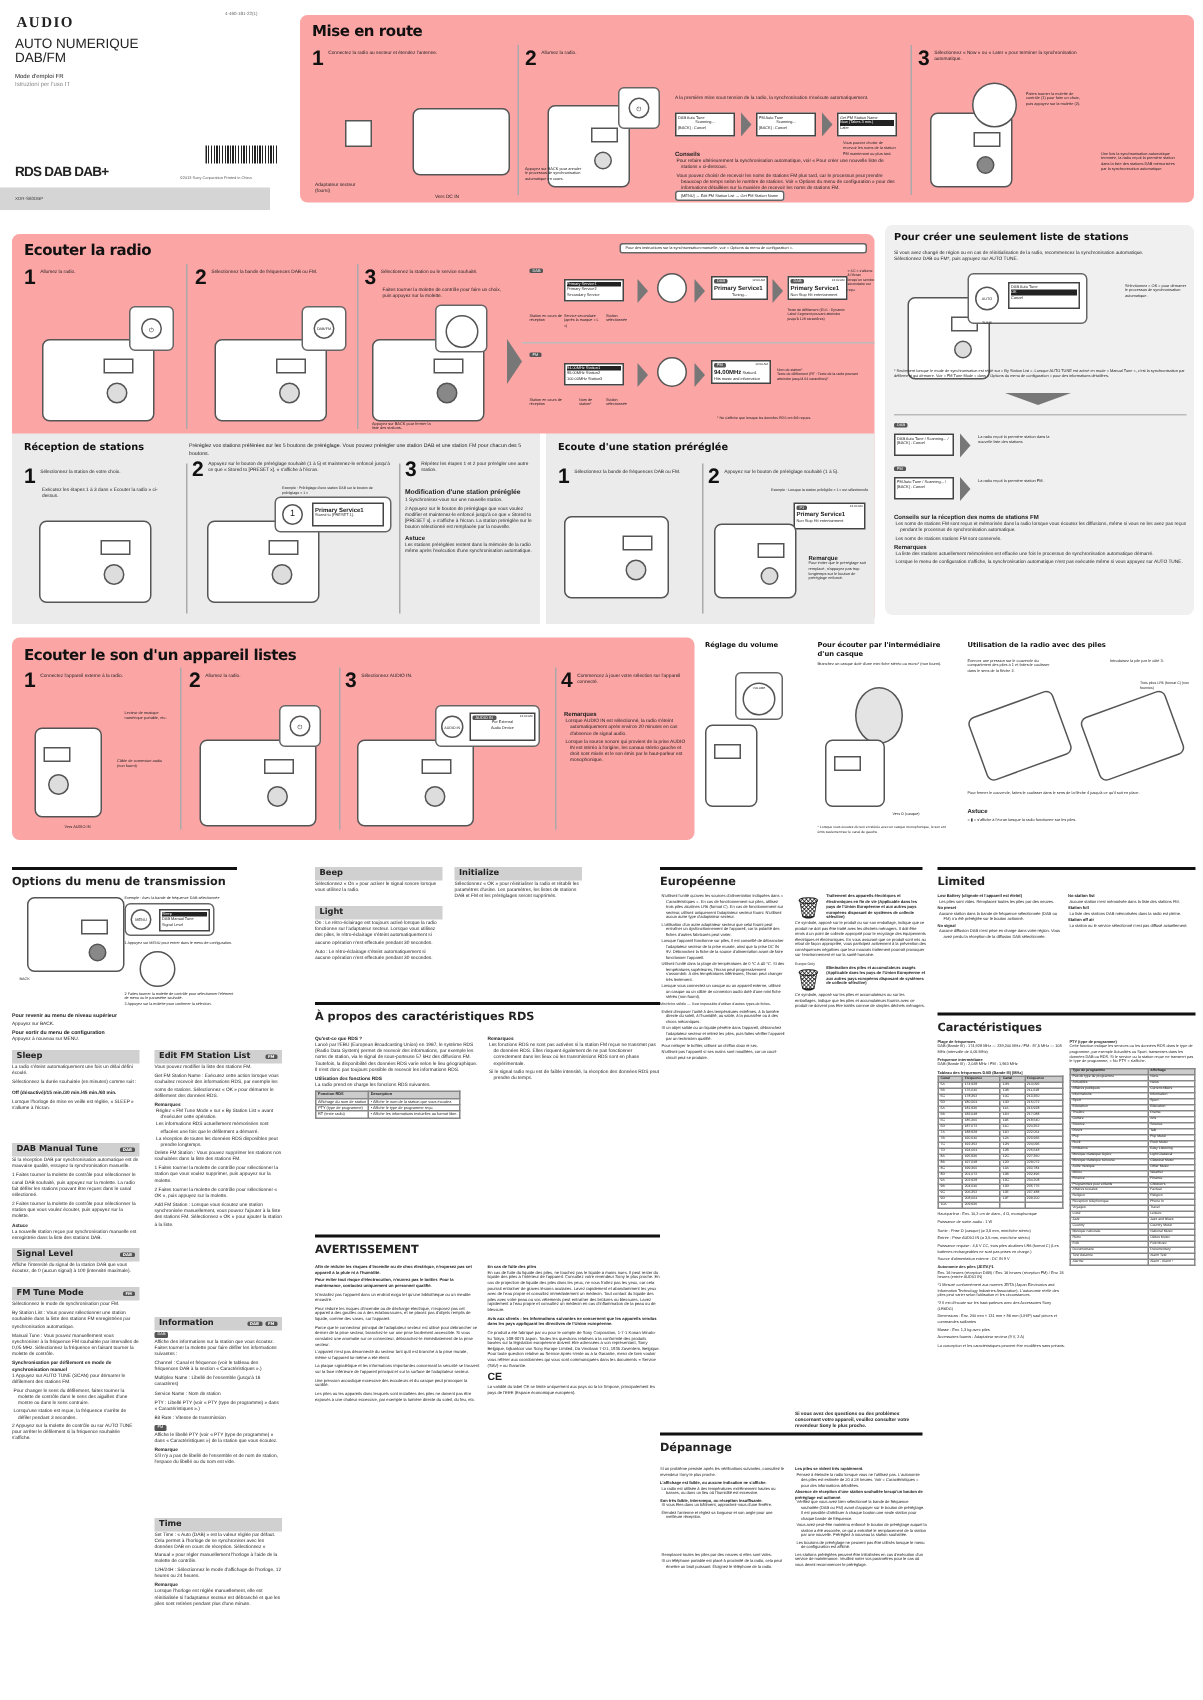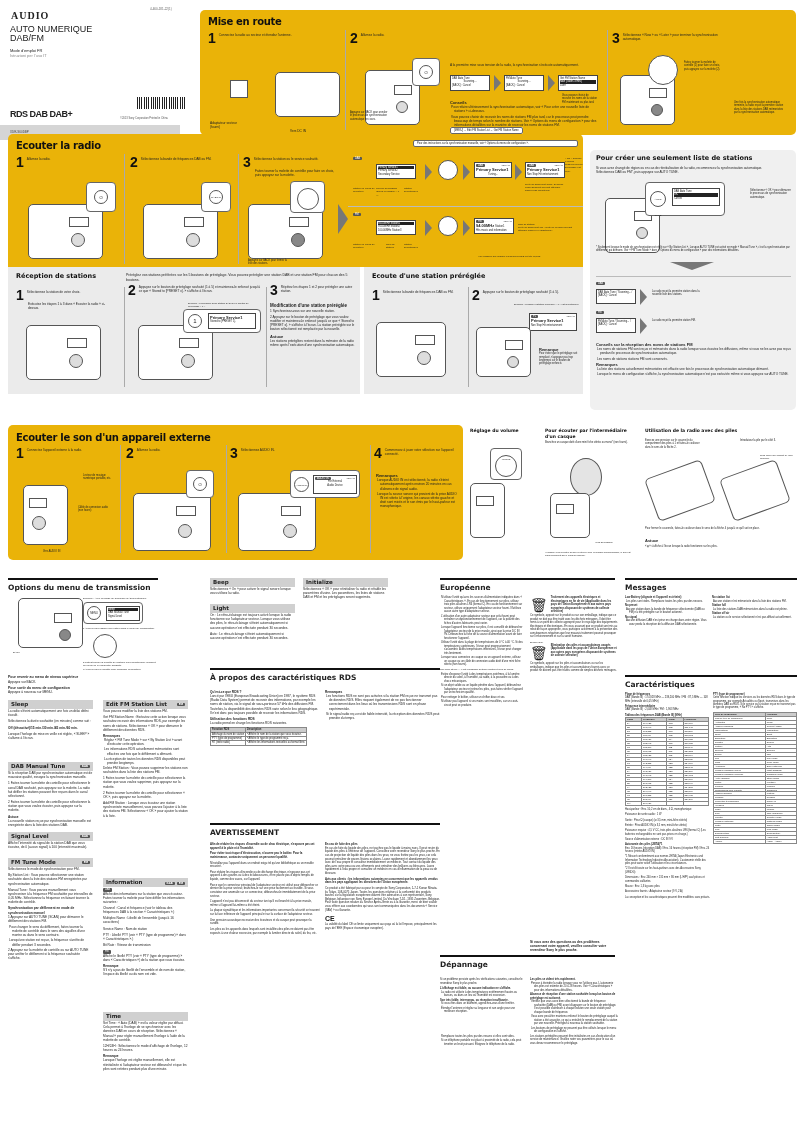--- a/index.html
+++ b/index.html
@@ -9,21 +9,21 @@
 .sony{left:11px;top:9px;font-family:"Liberation Serif",serif;font-weight:bold;font-size:10px;letter-spacing:1px}
 .partno{left:150px;top:8px;font-size:3px;color:#666}
 .ptitle{left:10px;top:25px;font-size:9px;line-height:1.05;color:#222}
 .modes{left:10px;top:48px;font-size:4px;line-height:1.3}
 .modes .it{color:#888}
 .logos{left:10px;top:109px;font-weight:bold;font-size:9px;font-family:"Liberation Sans",sans-serif;letter-spacing:-0.5px}
 .barcode{left:137px;top:97px;width:48px;height:12px;background:repeating-linear-gradient(90deg,#222 0 1px,#fff 1px 2px,#222 2px 2.6px,#fff 2.6px 3.6px)}
 .copy{left:120px;top:117px;font-size:2.6px;color:#555}
 .modelbar{left:0;top:125px;width:180px;height:15px;background:#d5d5d5}
 .model{left:10px;top:131px;font-size:3px;color:#444}
-.panel{background:#eab308;border-radius:5px}
+.panel{background:#fca5a5;border-radius:5px}
 .h1{font-weight:bold;font-size:10px;color:#111;font-family:"DejaVu Sans",sans-serif;letter-spacing:-0.3px}
 .h2{font-weight:bold;font-size:6.5px;color:#111;font-family:"DejaVu Sans",sans-serif}
 .step{display:flex;gap:3px;align-items:flex-start}
 .num{font-size:14px;font-weight:bold;line-height:0.9;color:#111}
 .stxt{font-size:3.2px;padding-top:1px}
 .vline{position:absolute;width:1px;background:#aaa}
 .radio{position:absolute;border:1px solid #555;border-radius:5px;background:#fff}
 .radio .scr{position:absolute;border:1px solid #555;background:#fff}
 .radio .knob{position:absolute;border:1px solid #555;border-radius:50%;background:#ddd}
 .bubble{position:absolute;border:1px solid #666;border-radius:4px;background:#fff}
@@ -123,21 +123,21 @@
   </div>
   <div class="radio" style="left:420px;top:65px;width:55px;height:50px">
     <div class="scr" style="left:28px;top:12px;width:18px;height:10px"></div>
     <div class="knob" style="left:30px;top:28px;width:12px;height:12px;background:#888"></div>
   </div>
   <div class="circ" style="left:448px;top:45px;width:30px;height:30px"></div>
   <div class="abs stxt" style="left:484px;top:50px;width:40px;font-size:2.6px">Faites tourner la molette de contrôle (1) pour faire un choix, puis appuyez sur la molette (2).</div>
   <div class="abs stxt" style="left:534px;top:90px;width:50px;font-size:2.6px">Une fois la synchronisation automatique terminée, la radio reçoit la première station dans la liste des stations DAB mémorisées par la synchronisation automatique.</div>
 </div>
 
-<div class="abs panel" style="left:8px;top:134px;width:575px;height:260px">
+<div class="abs panel" style="left:8px;top:156px;width:575px;height:260px">
   <div class="abs h1" style="left:8px;top:5px">Ecouter la radio</div>
   <div class="abs boxnote" style="left:405px;top:6px;width:165px">Pour des instructions sur la synchronisation manuelle, voir « Options du menu de configuration ».</div>
 
   <div class="abs step" style="left:8px;top:22px">
     <span class="num">1</span>
       <span class="stxt">Allumez la radio.</span>
   </div>
   <div class="radio" style="left:20px;top:70px;width:75px;height:55px">
     <div class="scr" style="left:40px;top:12px;width:20px;height:10px"></div>
     <div class="knob" style="left:42px;top:28px;width:14px;height:14px"></div>
@@ -351,21 +351,21 @@
       </ul>
     <div style="font-weight:bold;font-size:4px">Remarques</div>
     <ul>
         <li>La liste des stations actuellement mémorisées est effacée une fois le processus de synchronisation automatique démarré.</li>
         <li>Lorsque le menu de configuration s'affiche, la synchronisation automatique n'est pas exécutée même si vous appuyez sur AUTO TUNE.</li>
       </ul>
   </div>
 </div>
 
 <div class="abs panel" style="left:8px;top:425px;width:455px;height:135px">
-  <div class="abs h1" style="left:8px;top:6px">Ecouter le son d'un appareil externe</div>
+  <div class="abs h1" style="left:8px;top:6px">Ecouter le son d'un appareil listes</div>
   <div class="abs step" style="left:8px;top:22px;width:100px">
       <span class="num">1</span>
       <span class="stxt">Connectez l'appareil externe à la radio.</span>
     </div>
   <div class="radio" style="left:15px;top:60px;width:45px;height:60px">
       <div class="scr" style="left:5px;top:12px;width:18px;height:10px"></div>
       <div class="knob" style="left:8px;top:30px;width:14px;height:14px"></div>
     </div>
   <div class="abs stxt" style="left:75px;top:48px;width:30px;font-size:2.6px">Lecteur de musique numérique portable, etc.</div>
   <div class="abs stxt" style="left:70px;top:80px;width:35px;font-size:2.6px">Câble de connexion audio (non fourni)</div>
@@ -702,21 +702,21 @@
   <div style="font-weight:bold">Absence de réception d'une station souhaitée lorsqu'un bouton de préréglage est actionné.</div>
     <ul>
       <li>Vérifiez que vous avez bien sélectionné la bande de fréquence souhaitée (DAB ou FM) avant d'appuyer sur le bouton de préréglage. Il est possible d'attribuer à chaque bouton une seule station pour chaque bande de fréquence.</li>
       <li>Vous avez peut-être maintenu enfoncé le bouton de préréglage auquel la station a été associée, ce qui a entraîné le remplacement de la station par une nouvelle. Préréglez à nouveau la station souhaitée.</li>
       <li>Les boutons de préréglage ne peuvent pas être utilisés lorsque le menu de configuration est affiché.</li>
     </ul>
   <p>Les stations préréglées peuvent être initialisées en cas d'exécution d'un service de maintenance. Veuillez noter vos paramètres pour le cas où vous devez recommencer le préréglage.</p>
 </div>
 
 <div class="abs txt" style="left:625px;top:578px;width:172px">
-  <div class="bighead">Messages</div>
+  <div class="bighead">Limited</div>
 </div>
 <div class="abs txt" style="left:625px;top:596px;width:82px;font-size:2.7px">
   <div style="font-weight:bold">Low Battery (clignote et l'appareil est éteint)</div>
     <ul>
       <li>Les piles sont vides. Remplacez toutes les piles par des neuves.</li>
     </ul>
   <div style="font-weight:bold">No preset</div>
     <ul>
       <li>Aucune station dans la bande de fréquence sélectionnée (DAB ou FM) n'a été préréglée sur le bouton actionné.</li>
     </ul>

